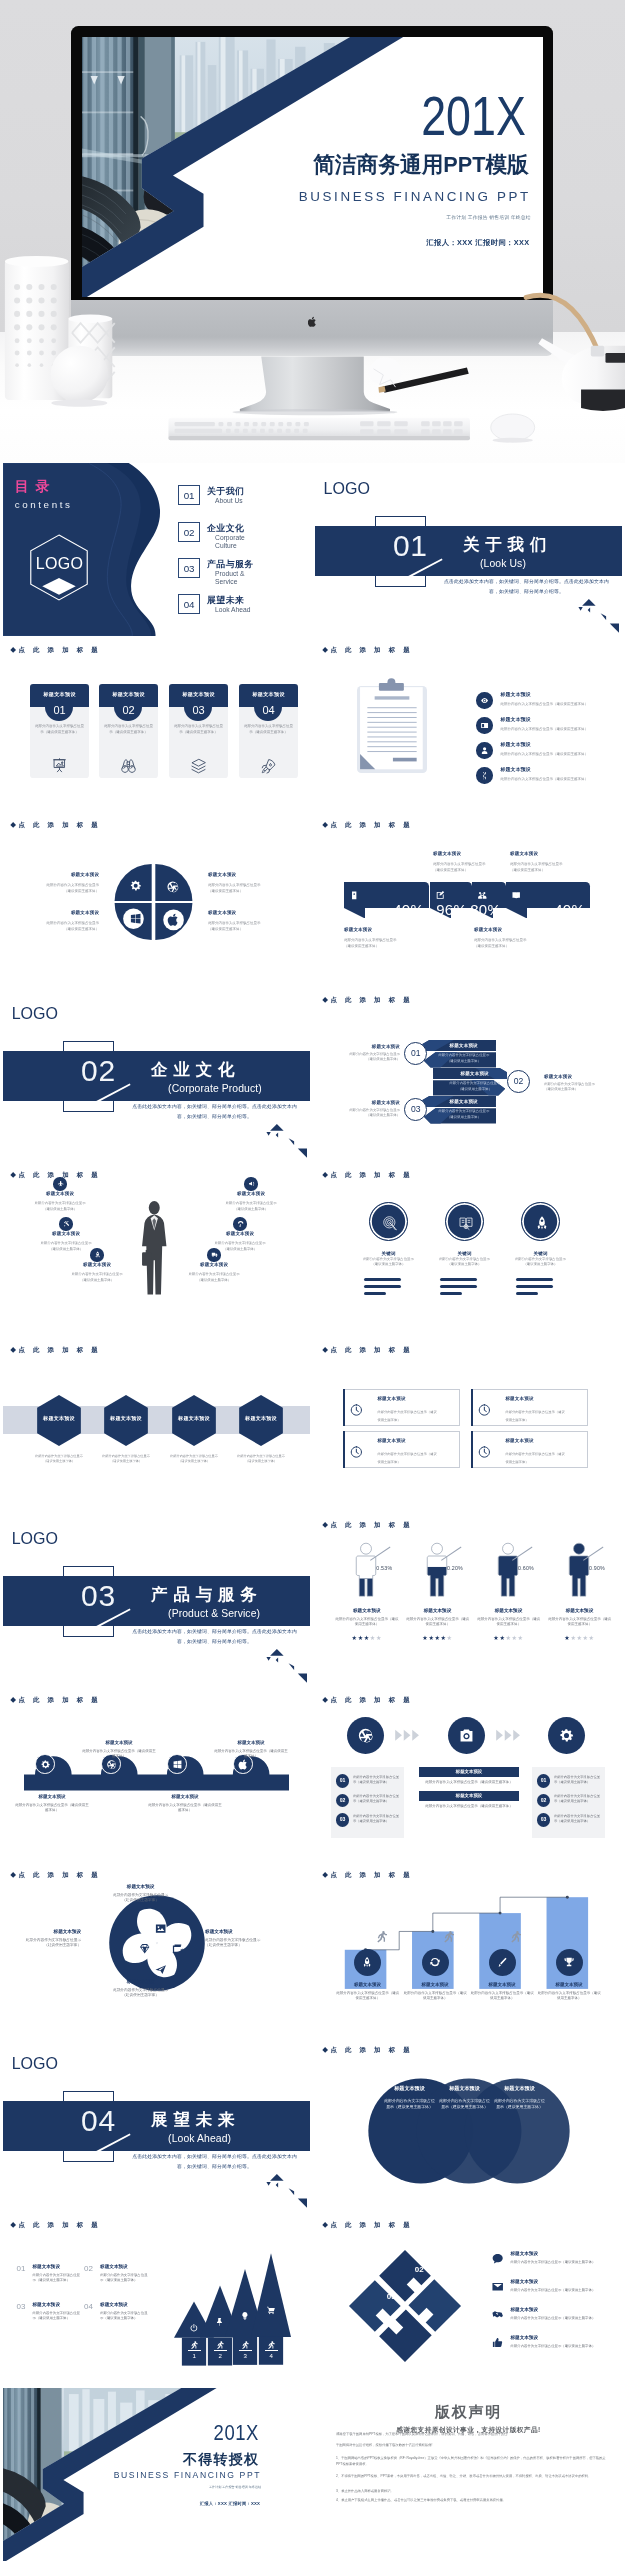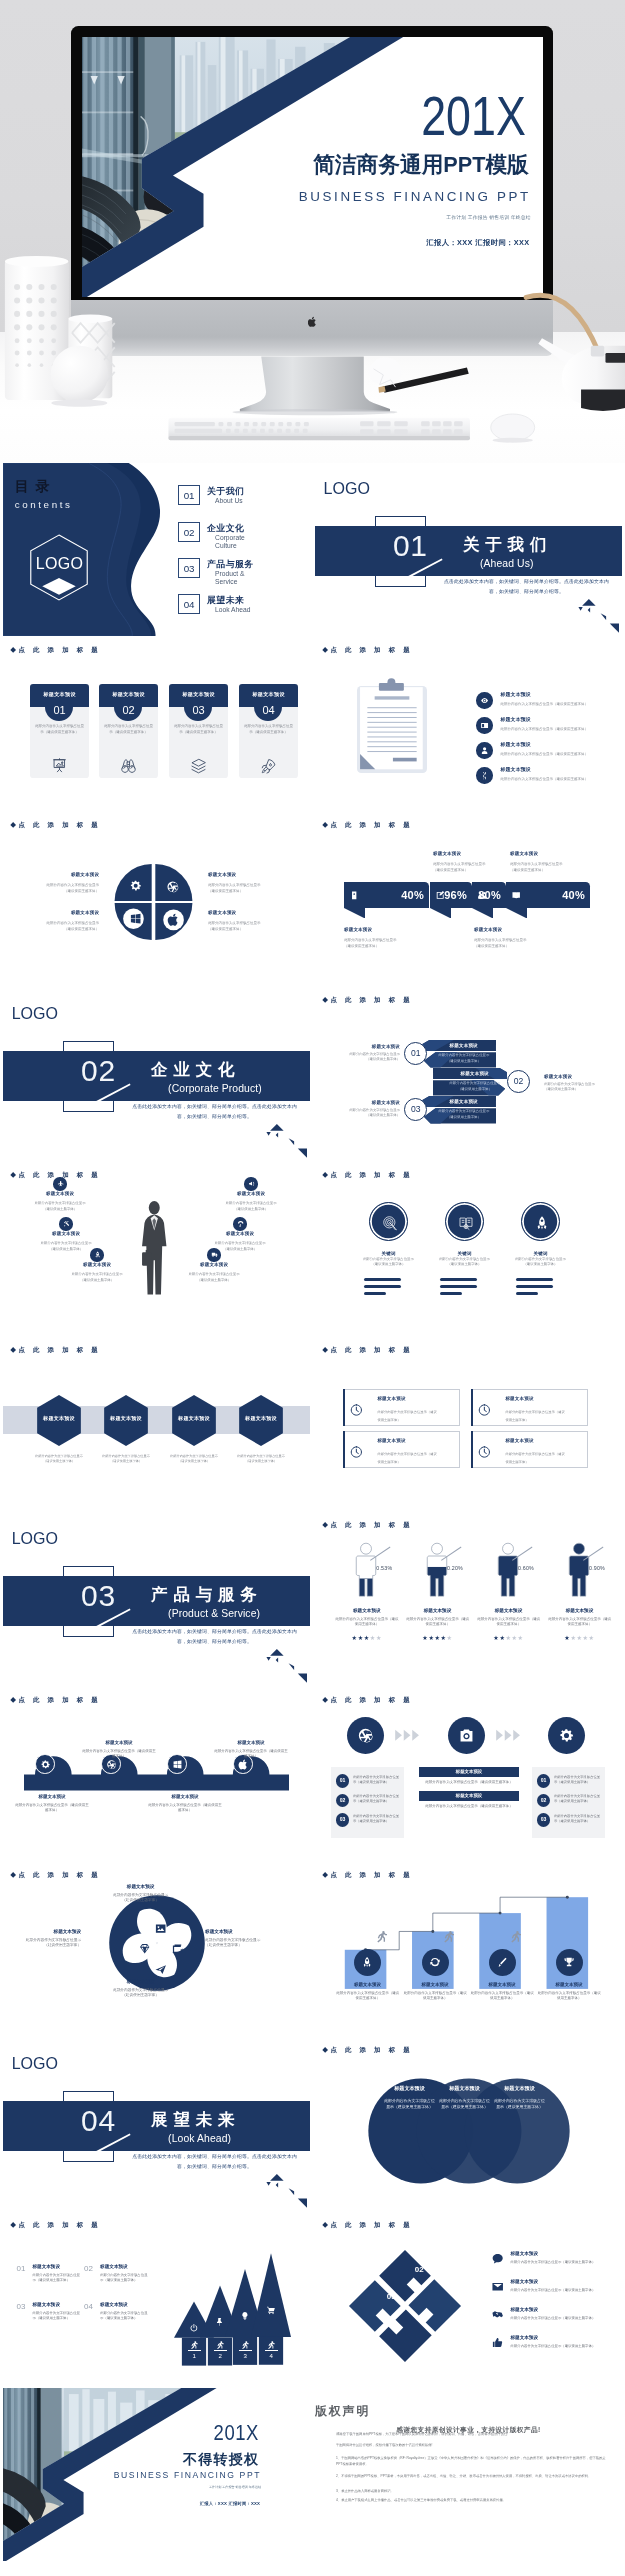--- a/index.html
+++ b/index.html
@@ -48,21 +48,21 @@
   .c4 .bg { position:absolute; left:0; top:0; width:59px; height:94px; background:#f1f2f4; border-radius:3.1px; }
   .c4 .hd { position:absolute; left:0; top:0; width:59px; height:22.6px; background:#1d3763; border-radius:3.1px 3.1px 0 0; }
   .c4 .bump { position:absolute; left:15.3px; top:22.6px; width:28px; height:14px; background:#1d3763; border-radius:0 0 14px 14px; }
   .c4 .ht { position:absolute; left:0; top:7.3px; width:59px; text-align:center; font-size:5px; color:#fff; font-weight:700; letter-spacing:0.4px;}
   .c4 .nm { position:absolute; left:0; top:21px; width:59px; text-align:center; font-size:11px; color:#fff; line-height:1; font-weight:300;}
   .c4 .bd { position:absolute; left:4.9px; top:40px; width:49px; text-align:center; font-size:3.5px; line-height:5.6px; color:#83878e; }
   .c4 .ic { position:absolute; left:19px; top:73px; width:21px; height:18.3px; stroke-width:1.15; }
   
   .toc-bg { position:absolute; left:0; top:0; width:183px; height:173px; }
   .toc-bg svg { width:183px; height:173px; display:block; }
-  .toc-cn { position:absolute; left:11.6px; top:16px; font-size:14px; line-height:1; color:#0f172a; font-weight:700; letter-spacing:6.7px;}
+  .toc-cn { position:absolute; left:11.6px; top:16px; font-size:14px; line-height:1; color:#ec4899; font-weight:700; letter-spacing:6.7px;}
   .toc-en { position:absolute; left:11.6px; top:37px; font-size:9.8px; line-height:1; color:#eef2f8; letter-spacing:2.6px;}
   .toc-hex { position:absolute; left:24.4px; top:70px; width:64px; height:69px; }
   .toc-hex-label { position:absolute; left:24.4px; top:93px; width:64px; text-align:center; font-size:16px; line-height:1; color:#fff; letter-spacing:0.3px;}
   .toc-item { position:absolute; left:175px; height:34px; }
   .toc-num-box { position:absolute; left:0; top:0; width:22px; height:20px; border:0.8px solid #2b4876; color:#1d3763; font-size:9.8px; text-align:center; line-height:19px;}
   .toc-cn2 { position:absolute; left:29px; top:1.8px; width:79px; font-size:8.9px; line-height:1; color:#1d3763; font-weight:700; letter-spacing:0.4px; white-space:nowrap;}
   .toc-en2 { position:absolute; left:37px; top:12.2px; width:42px; font-size:6.7px; line-height:7.6px; color:#4c5b72;}
   
   .cb-img { position:absolute; left:42px; top:40px; width:70px; height:95px; }
   .cb-row { position:absolute; left:161px; width:137px; height:24.4px;}
@@ -77,21 +77,21 @@
   .pt-tx { position:absolute; width:55px; }
   .pt-tx.r { text-align:right;} .pt-tx.l { text-align:left;}
   .pt-tx .h { font-size:4.5px; line-height:1; color:#1d3763; font-weight:700; margin-bottom:5.5px; letter-spacing:0.2px;}
   .pt-tx .b { font-size:3.5px; line-height:5.5px; color:#83878e;}
   
   .rb { position:absolute; top:69px; height:26px; }
   .rbbg { position:absolute; left:0; top:0; width:100%; height:26px; background:#1d3763; border-radius:0 4.3px 0 0; }
   .rbtail { position:absolute; left:0; top:26px; width:21px; height:10.4px; background:#1d3763; clip-path:polygon(0 0,100% 0,100% 100%); }
   .rbi { position:absolute; left:4.9px; top:6.1px; width:10.4px; height:14.7px;}
   .rbi .ri { width:10.4px; height:14.7px; display:block;}
-  .rbp { position:absolute; right:4.9px; top:8px; font-size:11px; line-height:1; color:#fff; font-weight:700; letter-spacing:0.3px;}
+  .rbp { position:absolute; right:4.9px; top:20px; font-size:15px; line-height:1; color:#fff; font-weight:400; letter-spacing:0.3px;}
   .rbt { position:absolute; width:56px; }
   .rbt .h { font-size:4.5px; line-height:1; color:#1d3763; font-weight:700; margin-bottom:5.5px; letter-spacing:0.2px;}
   .rbt .b { font-size:3.5px; line-height:5.9px; color:#83878e;}
   
   .st3 { position:absolute; width:74px; height:27.5px; }
   .st3bg { position:absolute; left:0; top:0; width:74px; height:27.5px; }
   .st3h { position:absolute; left:12.2px; top:3.1px; width:59px; text-align:center; font-size:4.5px; color:#fff; font-weight:700; letter-spacing:0.2px;}
   .st3b { position:absolute; left:13.4px; top:13.4px; width:57px; text-align:center; font-size:3.4px; line-height:5.3px; color:#c6d1e2;}
   .st3n { position:absolute; left:-17.7px; top:1.8px; width:23px; height:23px; border-radius:50%; background:#fff; border:1.5px solid #1d3763; color:#1d3763; font-size:8.6px; text-align:center; line-height:21px; font-weight:400;}
   .st3o { position:absolute; font-size:4.5px; color:#1d3763; font-weight:700; letter-spacing:0.2px;}
@@ -201,21 +201,21 @@
   .pzh { position:absolute; left:19.5px; top:0; font-size:4.6px; color:#1d3763; font-weight:700;}
   .pzb { position:absolute; left:19.5px; top:8.6px; width:103px; font-size:3.4px; line-height:5.1px; color:#6b6f77;}
   
   .th-svg { position:absolute; left:0; top:0; width:307px; height:173px;}
   .th-year { position:absolute; right:51px; top:34px; font-size:22px; line-height:1; color:#1b3b68; letter-spacing:0.6px; transform:scaleX(0.84); transform-origin:100% 0;}
   .th-cn { position:absolute; right:51px; top:64px; font-size:14px; line-height:1; color:#163258; font-weight:700; letter-spacing:1.2px;}
   .th-en { position:absolute; right:49px; top:83px; font-size:8.6px; line-height:1; color:#2a4874; letter-spacing:1.6px;}
   .th-sub { position:absolute; right:49px; top:98px; font-size:3.1px; line-height:1; color:#5a7187;}
   .th-foot { position:absolute; right:50px; top:114px; font-size:4.3px; line-height:1; color:#1b3b68; font-weight:600; letter-spacing:0.2px;}
   
-  .cp-title { position:absolute; left:0; top:14.7px; width:307px; text-align:left; font-size:12px; color:#5d6166; font-weight:700; letter-spacing:1.8px;}
+  .cp-title { position:absolute; left:0; top:14.7px; width:307px; text-align:center; font-size:15px; color:#5d6166; font-weight:700; letter-spacing:1.8px;}
   .cp-sub { position:absolute; left:0; top:38px; width:307px; text-align:center; font-size:6.7px; color:#5d6166; font-weight:700; letter-spacing:0.4px;}
   .cp-p { position:absolute; left:21px; width:270px; font-size:3.3px; line-height:5.5px; color:#6e7277;}
 </style>
 </head>
 <body>
 
 <div class="page">
   <div class="hero">
     <div class="wallbg"></div>
     <div class="desk"></div>
@@ -537,21 +537,21 @@
    </div>
    <div class="slide r">
     <div class="sec-logo">LOGO</div>
     <div class="sec-band"></div>
     <div class="sec-box"></div>
     <div class="sec-num">01</div>
     <svg class="sec-slash" viewBox="0 0 60 34">
             <line x1="2" y1="31" x2="57" y2="2" stroke="#ffffff" stroke-width="3"></line>
           </svg>
     <div class="sec-cn">关于我们</div>
-    <div class="sec-en">(Ahead Us)</div>
+    <div class="sec-en">(Look Us)</div>
     <div class="sec-desc">点击此处添加文本内容，如关键词、部分简单介绍等。点击此处添加文本内容，如关键词、部分简单介绍等。</div>
     <svg class="sec-tris" viewBox="0 0 70 70">
       <polygon points="21,0 32,11 10,11" fill="#1d3763"></polygon>
       <polygon points="4,13 11,13 7.5,19" fill="#1d3763"></polygon>
       <polygon points="19,18 23,22 23,14" fill="#1d3763"></polygon>
       <polygon points="40,23 49,28 49,34" fill="#1d3763"></polygon>
       <polygon points="55,40 70,40 70,55" fill="#1d3763"></polygon>
     </svg>
    </div>
   </div>

